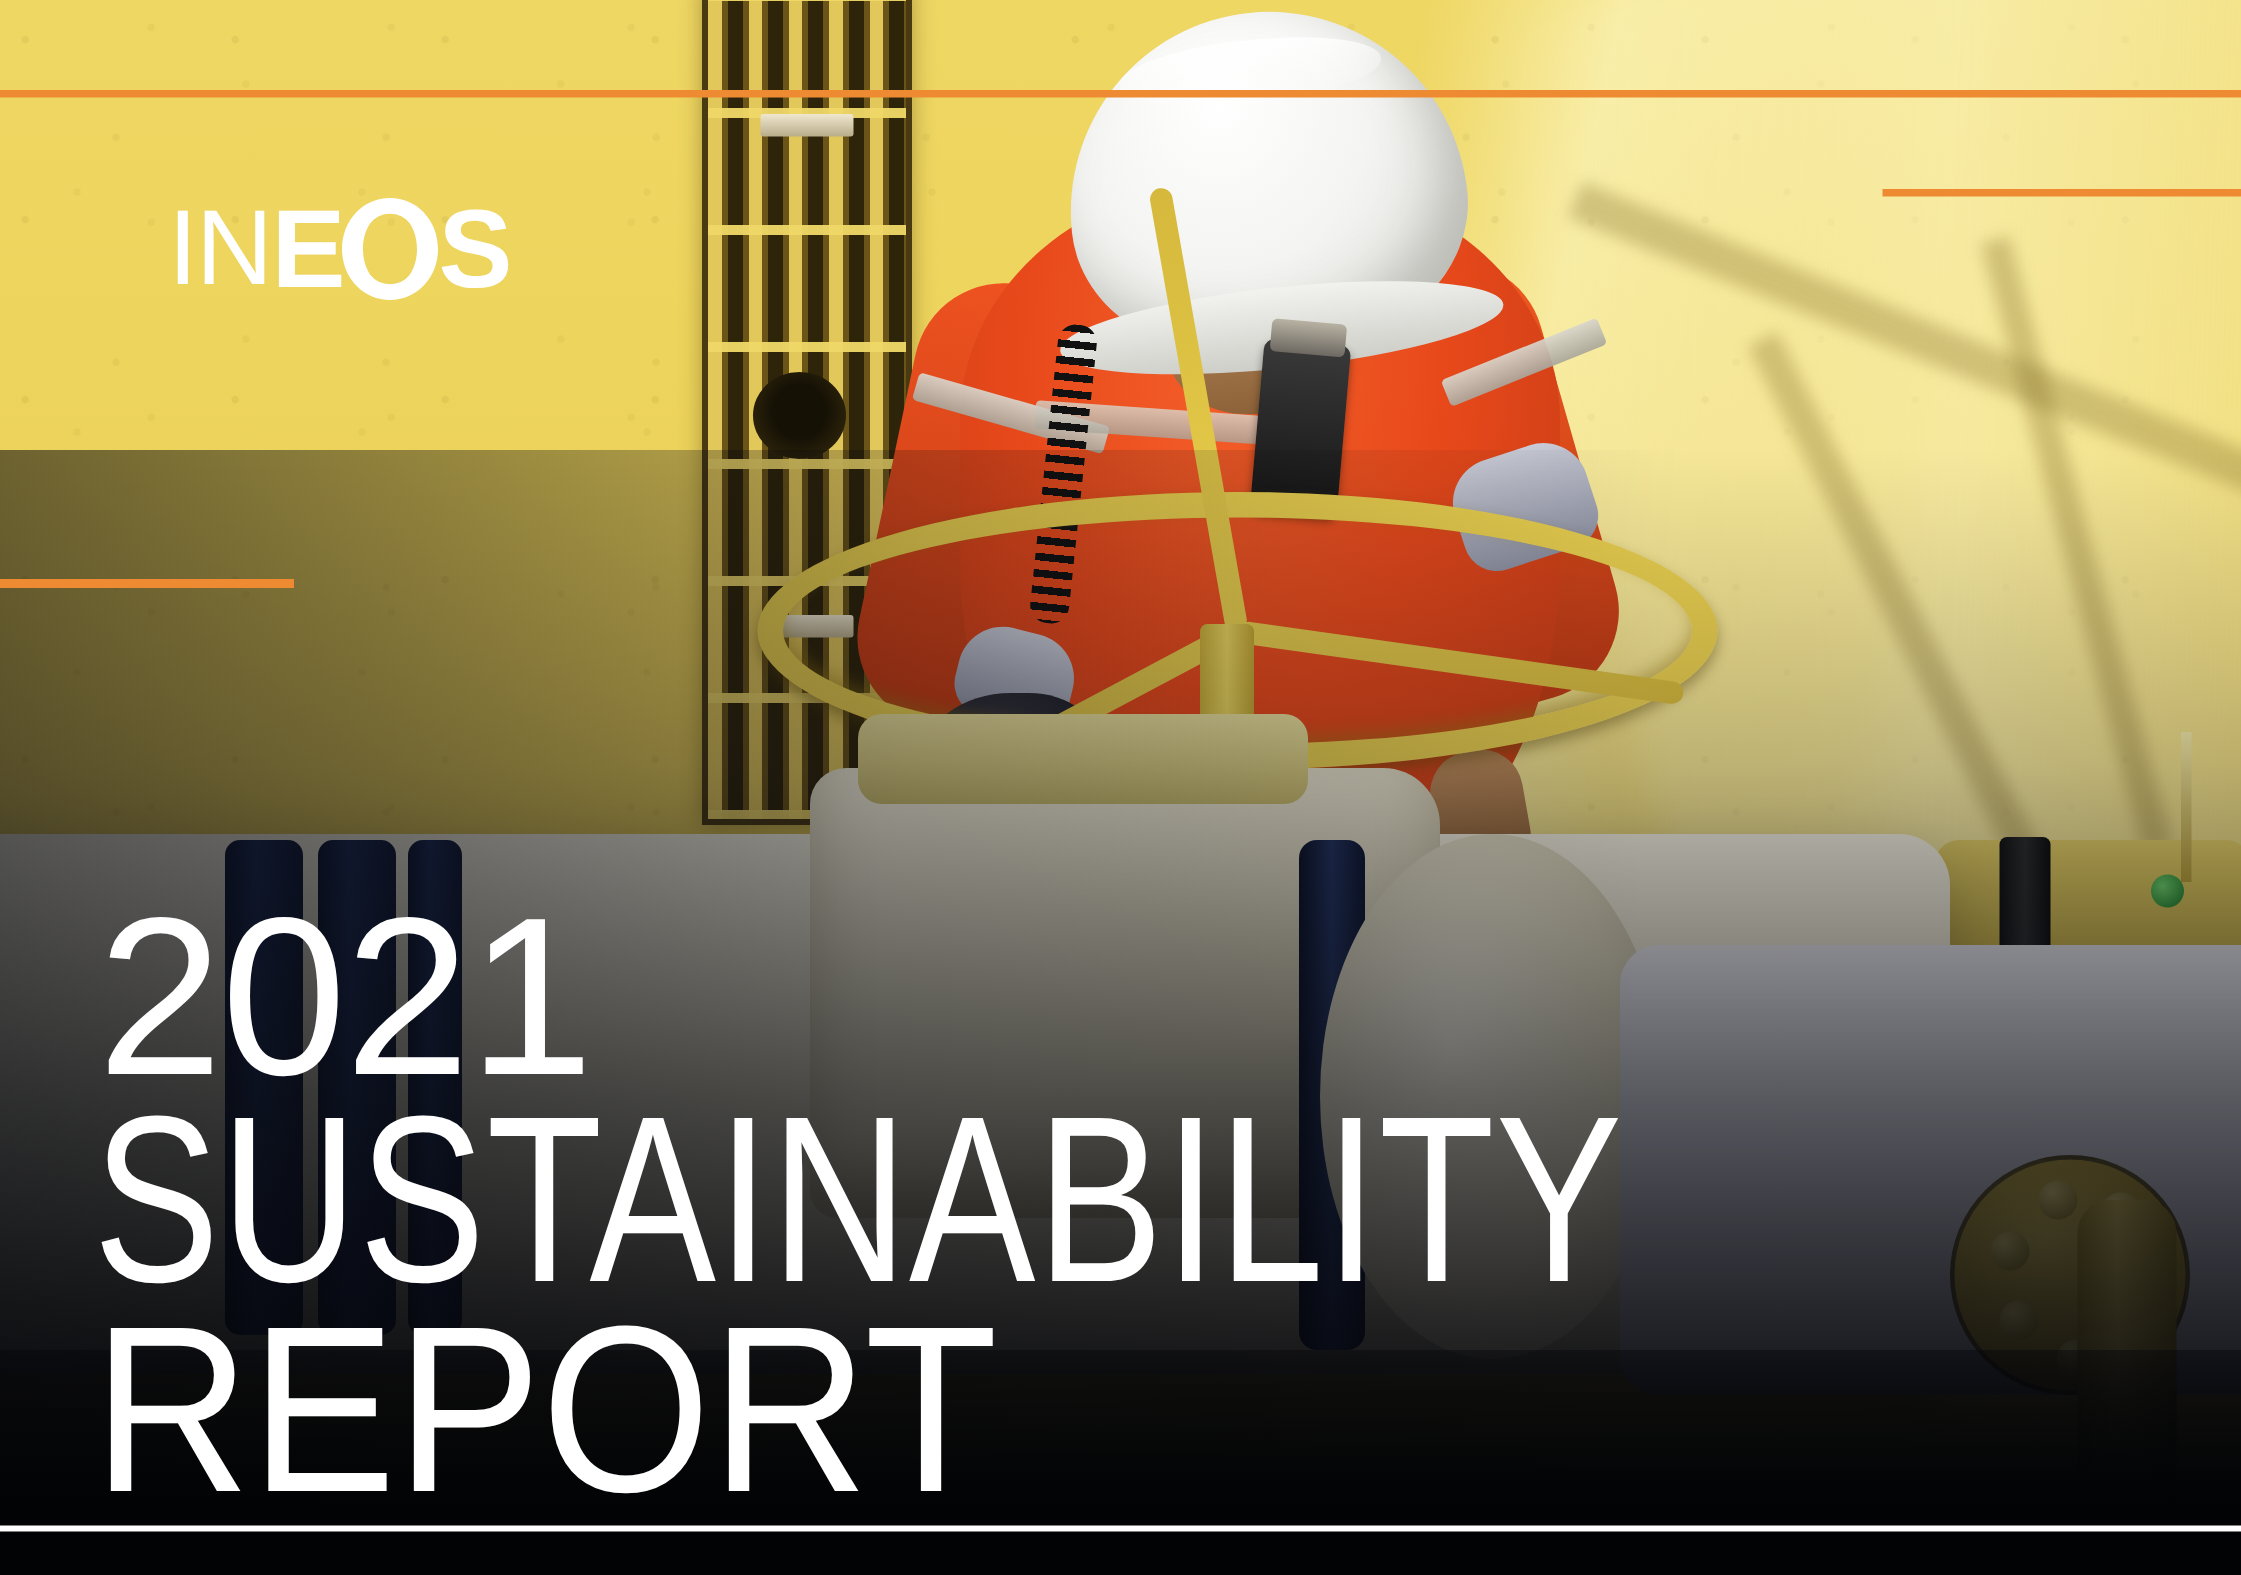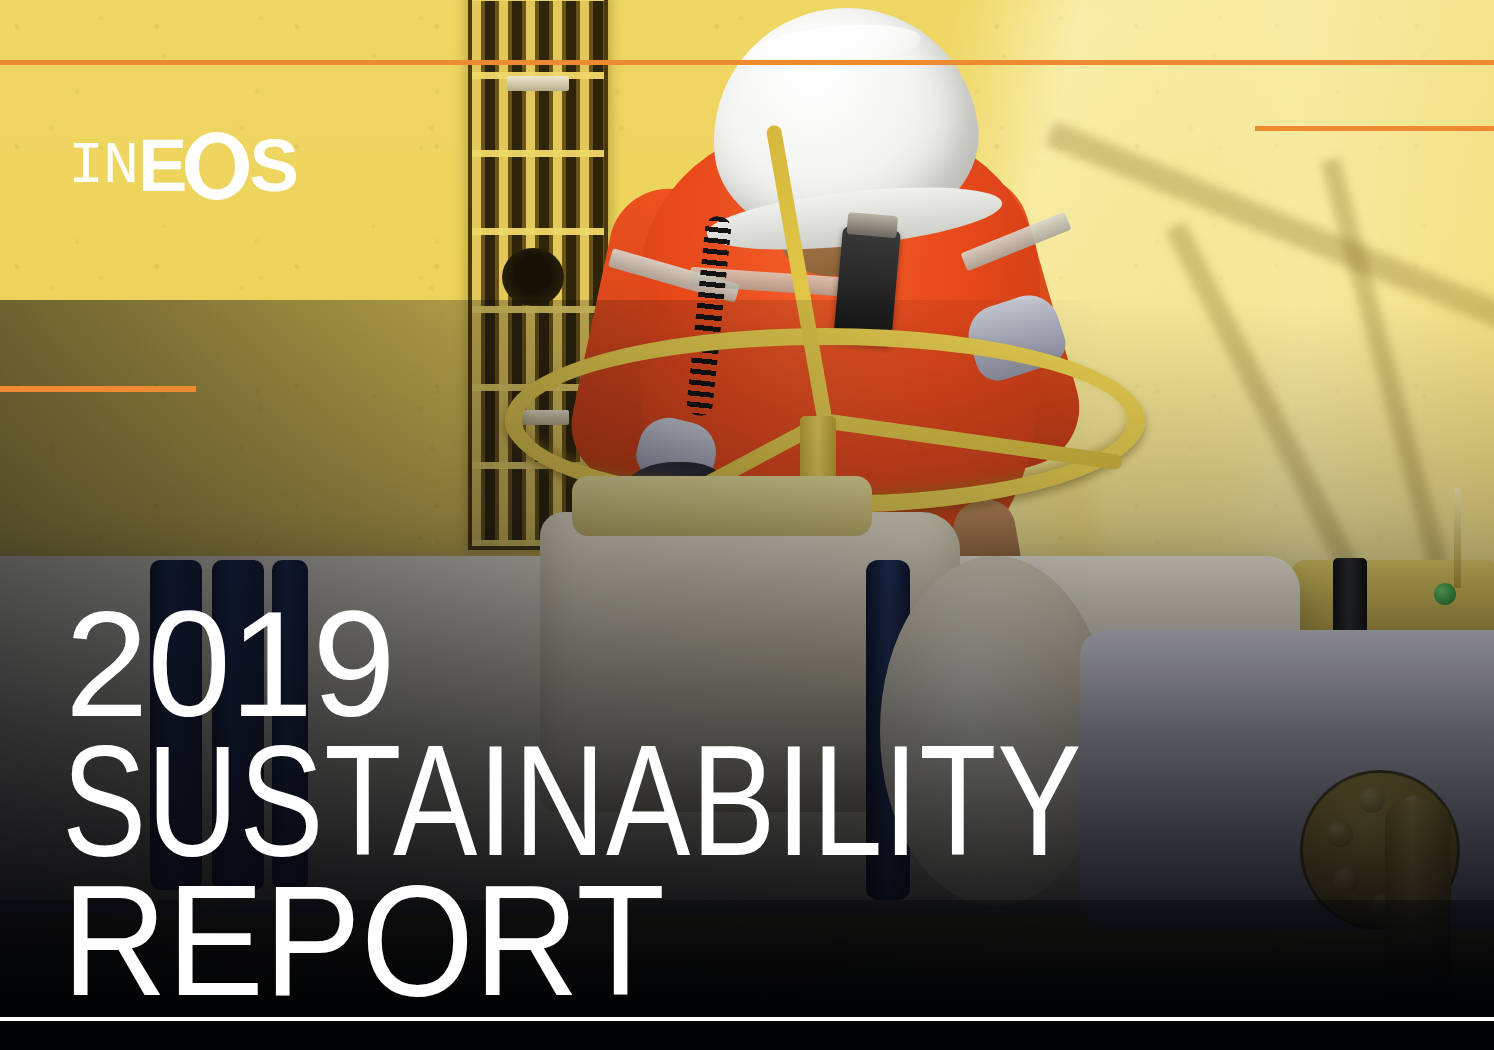--- a/index.html
+++ b/index.html
@@ -263,22 +263,22 @@
   .rule-left{ left:0; top:386px; width:196px; height:6px; }
   .rule-bottom-white{ left:0; top:1017px; width:1494px; height:4px; background:#ffffff; }
 
   
   .logo{
     position:absolute; left:68px; top:128px;
     display:flex; align-items:center; height:76px;
     color:#fff; user-select:none;
   }
   .logo .thin{
-    font-family:Liberation Mono, monospace;
-    font-size:60px; line-height:70px; font-weight:400; letter-spacing:-1px;
+    font-family:Liberation Sans, sans-serif;
+    font-size:71px; line-height:70px; font-weight:400; letter-spacing:-1px;margin-left:44px;
   }
   .logo .bold{
     font-family:"Liberation Sans", sans-serif;
     font-size:74px; line-height:70px; font-weight:700; letter-spacing:-2px;
   }
   .logo .mark{
     position:relative; width:68px; height:72px; margin:0 -2px;
   }
   .logo .mark svg{ display:block; }
 
@@ -392,18 +392,18 @@
       <svg width="68" height="72" viewBox="0 0 68 72" aria-hidden="true">
         <path d="M34 2 C52 2 66 17 66 36 C66 55 52 70 34 70 C16 70 2 55 2 36 C2 17 16 2 34 2 Z
                  M34 11 C24 11 16 22 16 36 C16 50 24 61 34 61 C44 61 52 50 52 36 C52 22 44 11 34 11 Z" fill="#ffffff" fill-rule="evenodd"></path>
         <path d="M34 9 C47 9 57 21 57 36 C57 51 47 63 34 63 C21 63 11 51 11 36 C11 21 21 9 34 9 Z" fill="none" stroke="#ffffff" stroke-width="7"></path>
       </svg>
     </span>
     <span class="bold">S</span>
   </div>
 
   <div class="title-block">
-    <div class="t-year">2019</div>
+    <div class="t-year">2021</div>
     <div class="t-sus">SUSTAINABILITY</div>
     <div class="t-rep">REPORT</div>
   </div>
 
 </div>
 
 </body></html>

